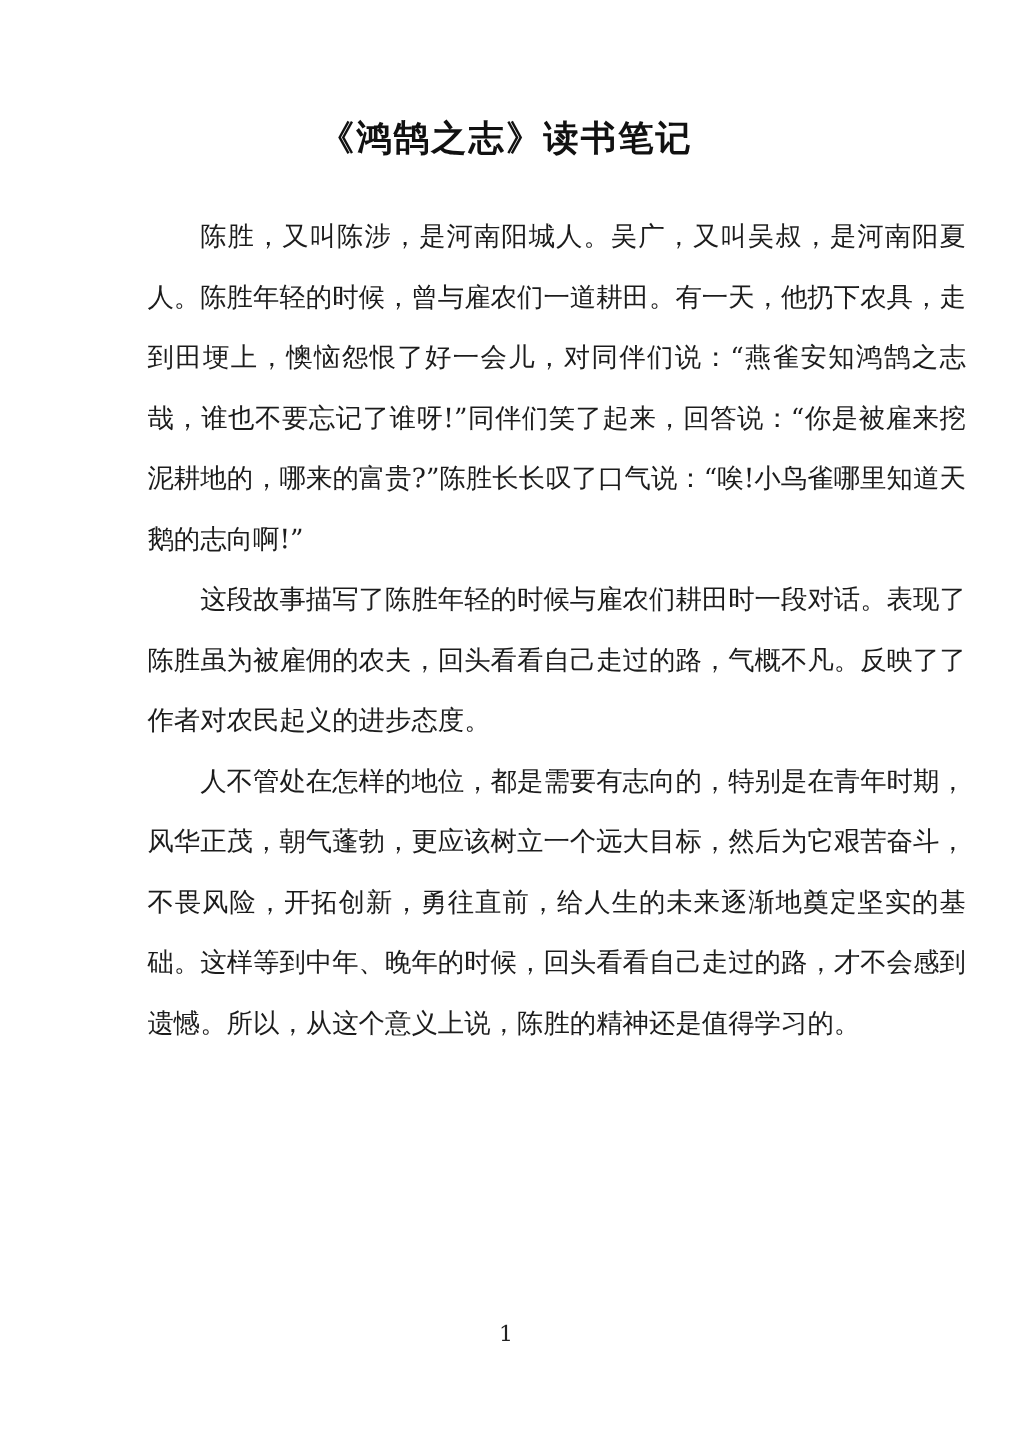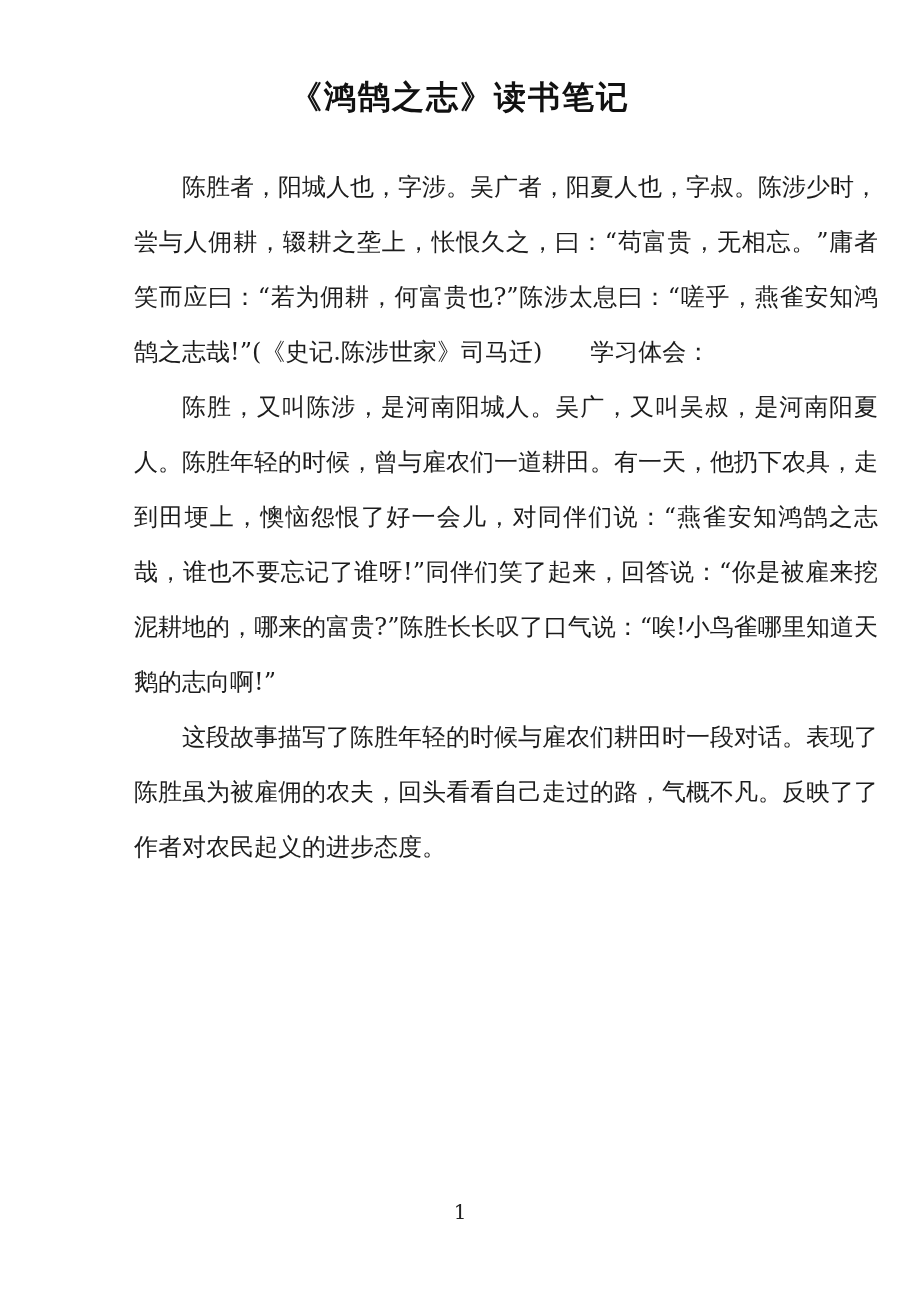--- a/index.html
+++ b/index.html
@@ -11,21 +11,21 @@
     position: relative;
     width: 920px;
     height: 1302px;
     background: #ffffff;
     color: #1c1c1c;
     font-family: "DejaVu Serif", "Liberation Serif", serif;
     overflow: hidden;
   }
   .doc-title {
     margin: 0;
-    padding-top: 72px;
+    padding-top: 100px;
     text-align: center;
     font-size: 32px;
     font-weight: 700;
     line-height: 50px;
     letter-spacing: 2px;
     color: #111111;
   }
   .doc-body {
     margin: 38px 42px 0 134px;
     font-size: 24px;
@@ -51,20 +51,20 @@
   }
 </style>
 </head>
 <body>
 
 <div class="page">
 
   <h1 class="doc-title">《鸿鹄之志》读书笔记</h1>
 
   <div class="doc-body">
-    <p>陈胜者，阳城人也，字涉。吴广者，阳夏人也，字叔。陈涉少时，尝与人佣耕，辍耕之垄上，怅恨久之，曰：“苟富贵，无相忘。”庸者笑而应曰：“若为佣耕，何富贵也?”陈涉太息曰：“嗟乎，燕雀安知鸿鹄之志哉!”(《史记.陈涉世家》司马迁)　　学习体会：</p>
     <p>陈胜，又叫陈涉，是河南阳城人。吴广，又叫吴叔，是河南阳夏人。陈胜年轻的时候，曾与雇农们一道耕田。有一天，他扔下农具，走到田埂上，懊恼怨恨了好一会儿，对同伴们说：“燕雀安知鸿鹄之志哉，谁也不要忘记了谁呀!”同伴们笑了起来，回答说：“你是被雇来挖泥耕地的，哪来的富贵?”陈胜长长叹了口气说：“唉!小鸟雀哪里知道天鹅的志向啊!”</p>
     <p>这段故事描写了陈胜年轻的时候与雇农们耕田时一段对话。表现了陈胜虽为被雇佣的农夫，回头看看自己走过的路，气概不凡。反映了了作者对农民起义的进步态度。</p>
+    <p>人不管处在怎样的地位，都是需要有志向的，特别是在青年时期，风华正茂，朝气蓬勃，更应该树立一个远大目标，然后为它艰苦奋斗，不畏风险，开拓创新，勇往直前，给人生的未来逐渐地奠定坚实的基础。这样等到中年、晚年的时候，回头看看自己走过的路，才不会感到遗憾。所以，从这个意义上说，陈胜的精神还是值得学习的。</p>
   </div>
 
   <div class="page-footer">1</div>
 
 </div>
 
 </body></html>

